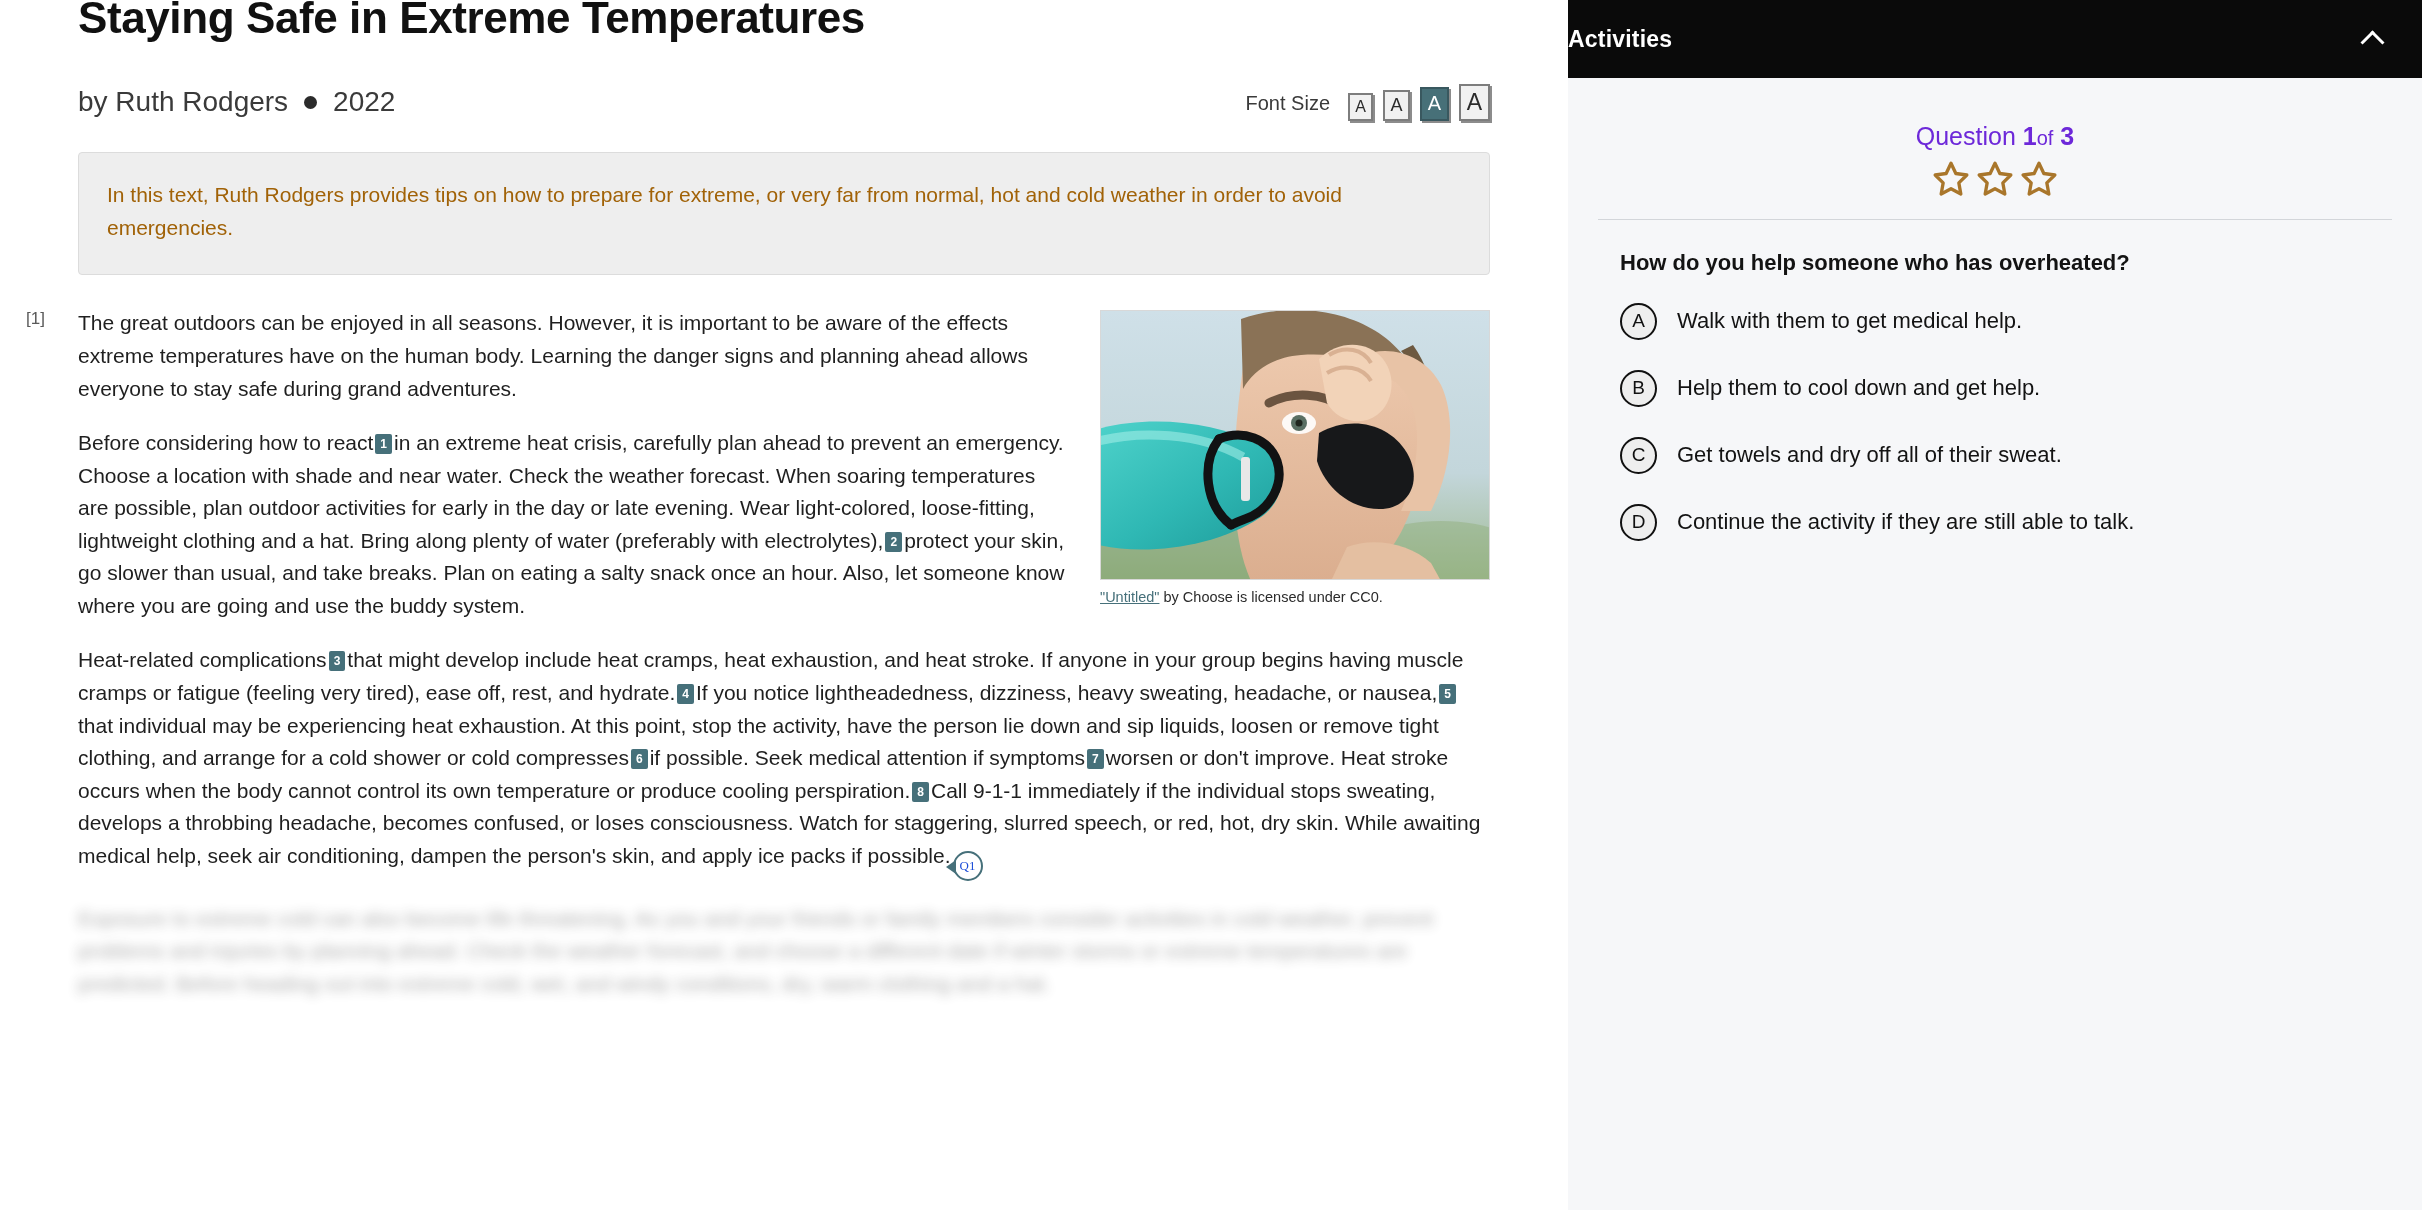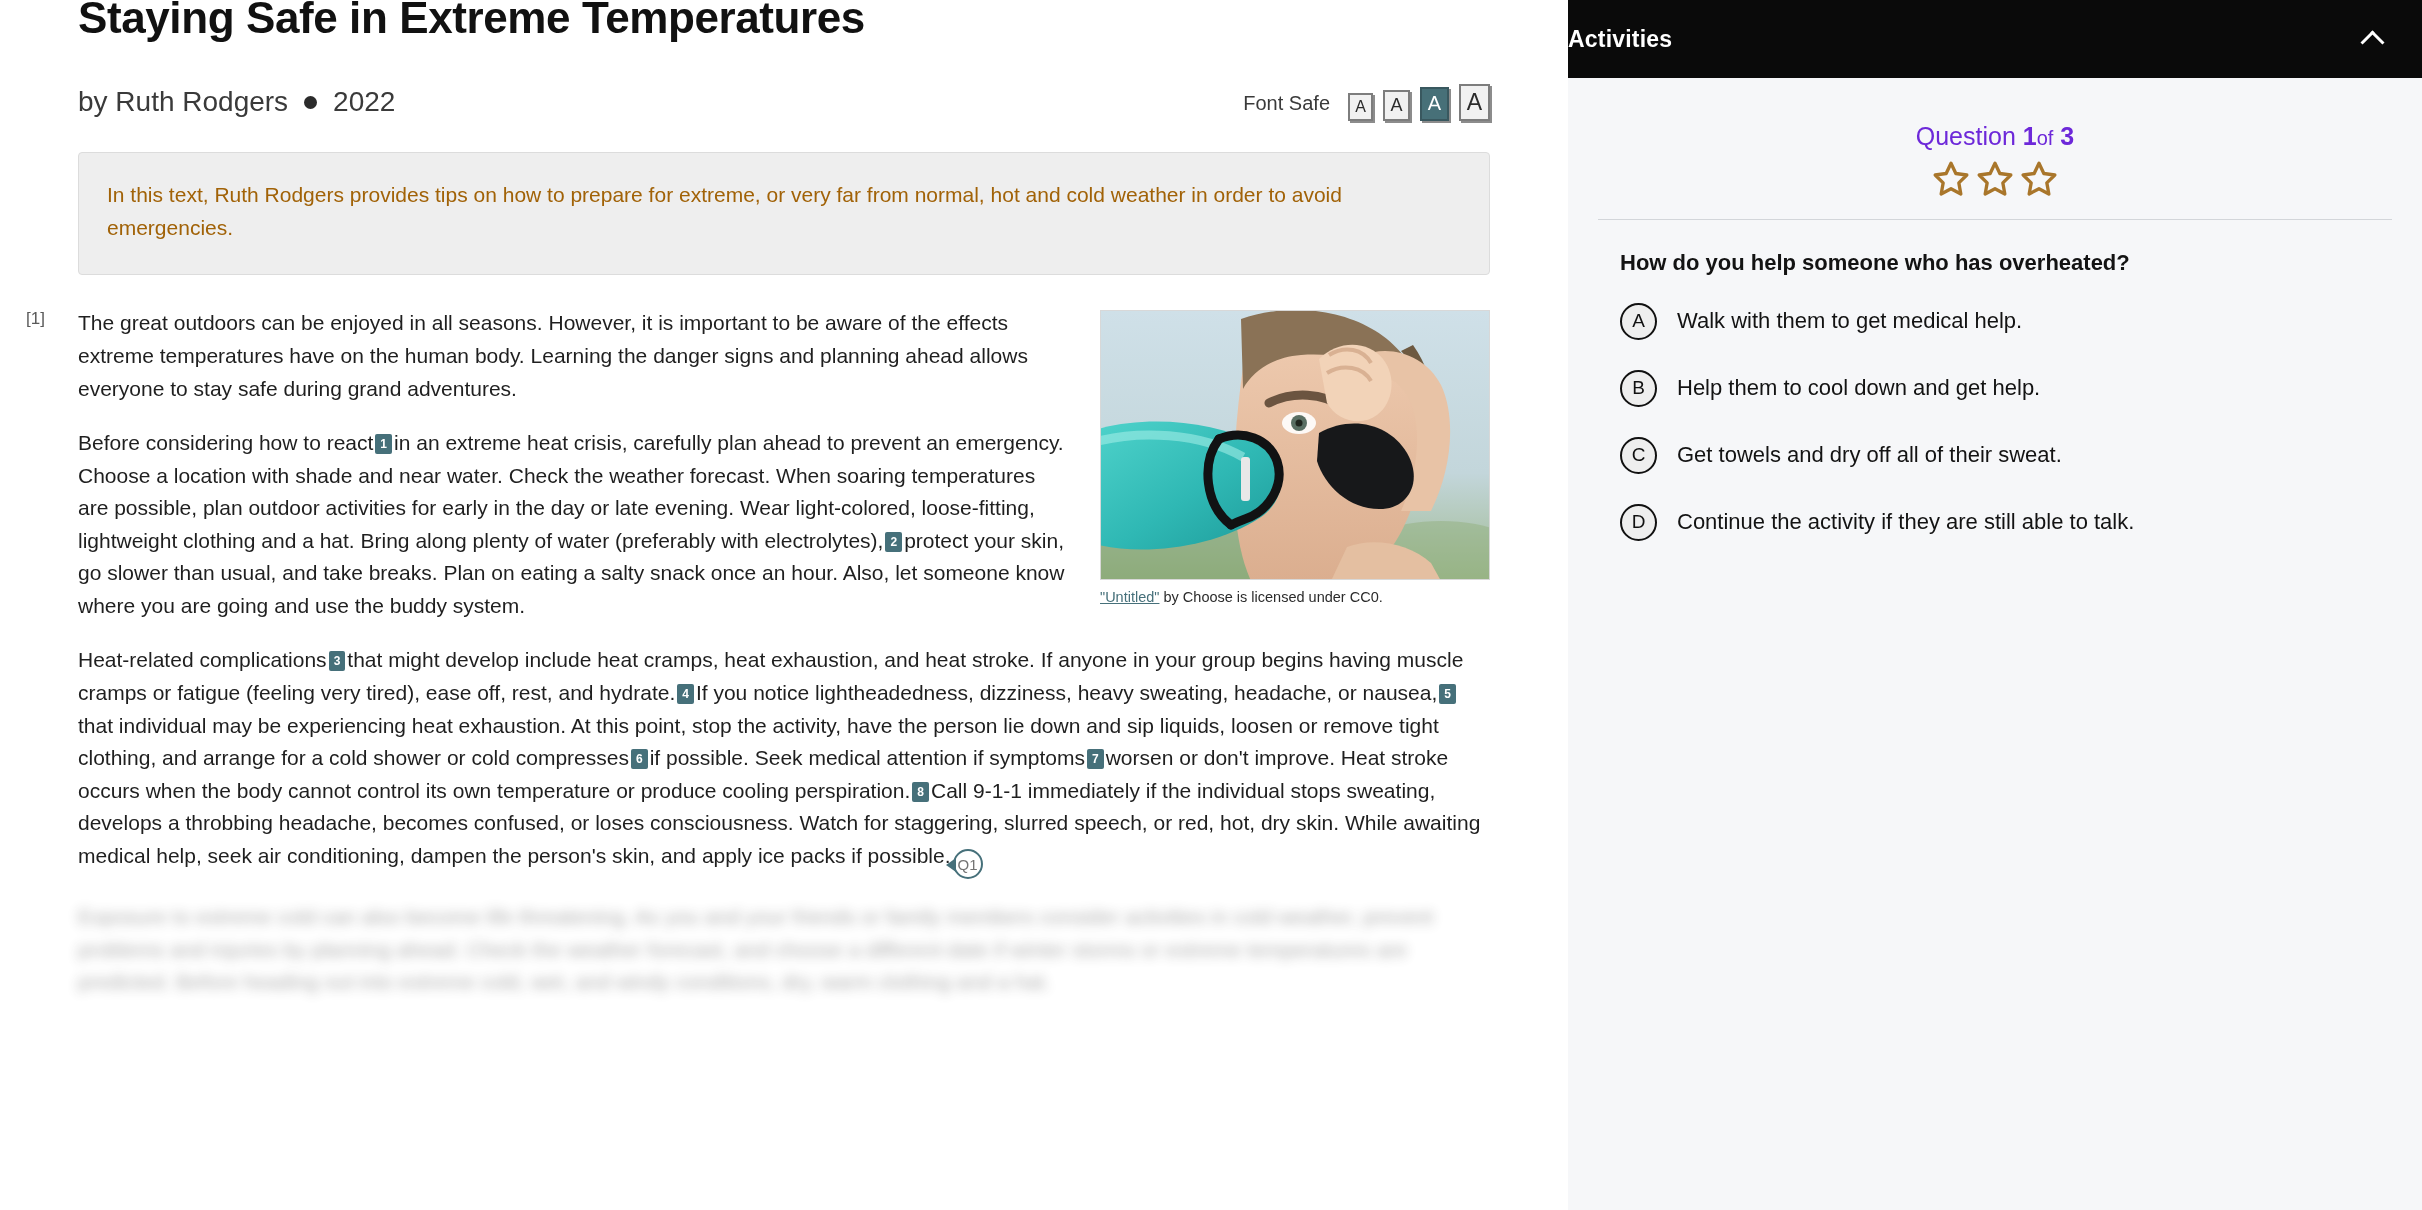--- a/index.html
+++ b/index.html
@@ -176,27 +176,28 @@
     cursor: pointer;
   }
 
   .qmark {
     display: inline-flex;
     align-items: center;
     justify-content: center;
     width: 30px; height: 30px;
     border: 2.5px solid #46707a;
     border-radius: 50%;
-    font-size: 15px;
-    color: #737373;
+    font-size: 13px;
+    color: #1d4ed8;
     vertical-align: -7px;
     margin-left: 2px;
     position: relative;
     background: #ffffff;
     cursor: pointer;
+    font-family: Liberation Serif, serif;
   }
   .qmark::before {
     content: "";
     position: absolute;
     left: -9px; top: 7px;
     width: 0; height: 0;
     border-top: 7px solid transparent;
     border-bottom: 7px solid transparent;
     border-right: 10px solid #46707a;
   }
@@ -324,21 +325,21 @@
     <h1 class="article-title">Staying Safe in Extreme Temperatures</h1>
 
     <div class="byline-row">
       <div class="byline">
         <span>by Ruth Rodgers</span>
         <span class="dot-sep"></span>
         <span>2022</span>
       </div>
 
       <div class="fontsize-group">
-        <span class="fontsize-label">Font Safe</span>
+        <span class="fontsize-label">Font Size</span>
         <button class="fs-btn s1">A</button>
         <button class="fs-btn s2">A</button>
         <button class="fs-btn s3 active">A</button>
         <button class="fs-btn s4">A</button>
       </div>
     </div>
 
     <div class="intro-box">
       <p>In this text, Ruth Rodgers provides tips on how to prepare for extreme, or very far from normal, hot and cold weather in order to avoid emergencies.</p>
     </div>

